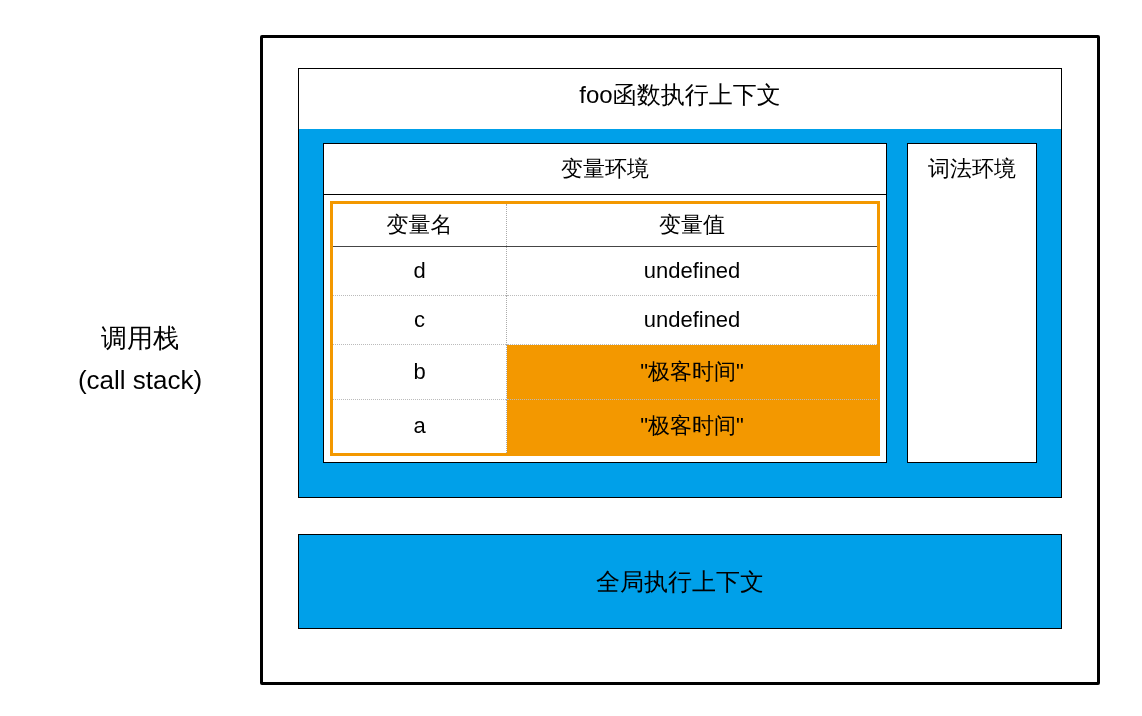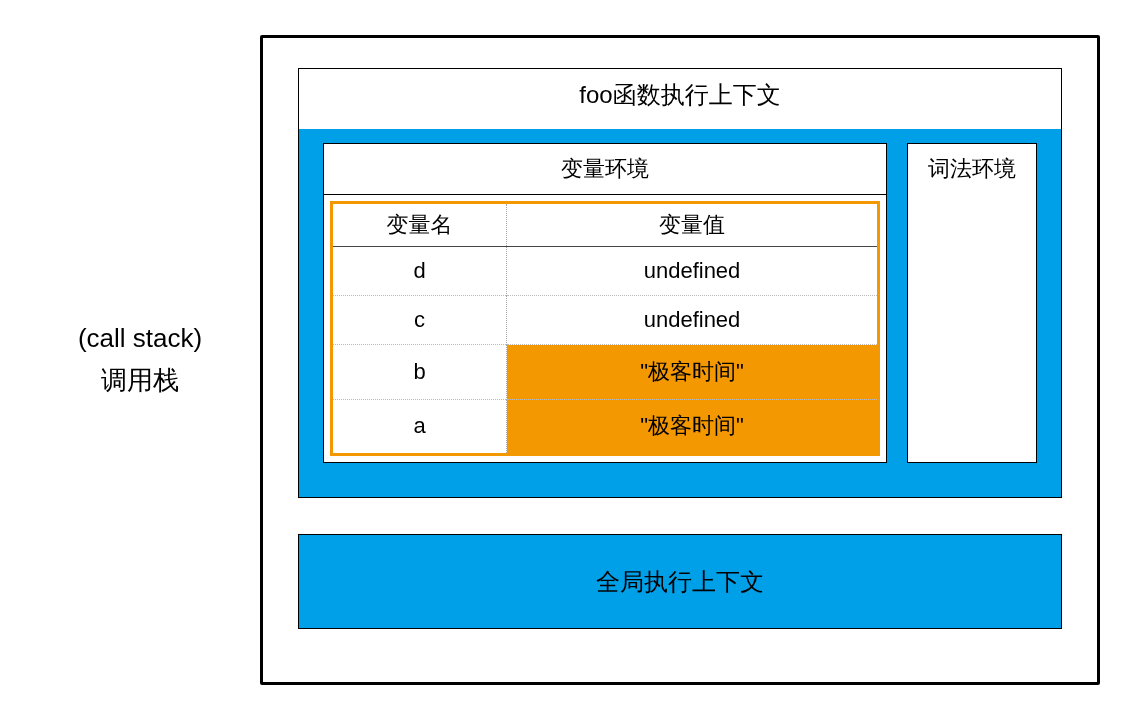--- a/index.html
+++ b/index.html
@@ -129,22 +129,22 @@
 <svg width="0" height="0" style="position:absolute">
   <filter id="rough">
     <feTurbulence type="fractalNoise" baseFrequency="0.02" numOctaves="1" result="noise"></feTurbulence>
     <feDisplacementMap in="SourceGraphic" in2="noise" scale="1.2"></feDisplacementMap>
   </filter>
 </svg>
 
 <div class="container">
 
   <div class="left-label">
+    <div>调用栈</div>
     <div>(call stack)</div>
-    <div>调用栈</div>
   </div>
 
   <div class="stack-frame">
 
     <div class="foo-context">
       <div class="foo-header">foo函数执行上下文</div>
       <div class="foo-body">
 
         <div class="var-env">
           <div class="var-env-title">变量环境</div>

